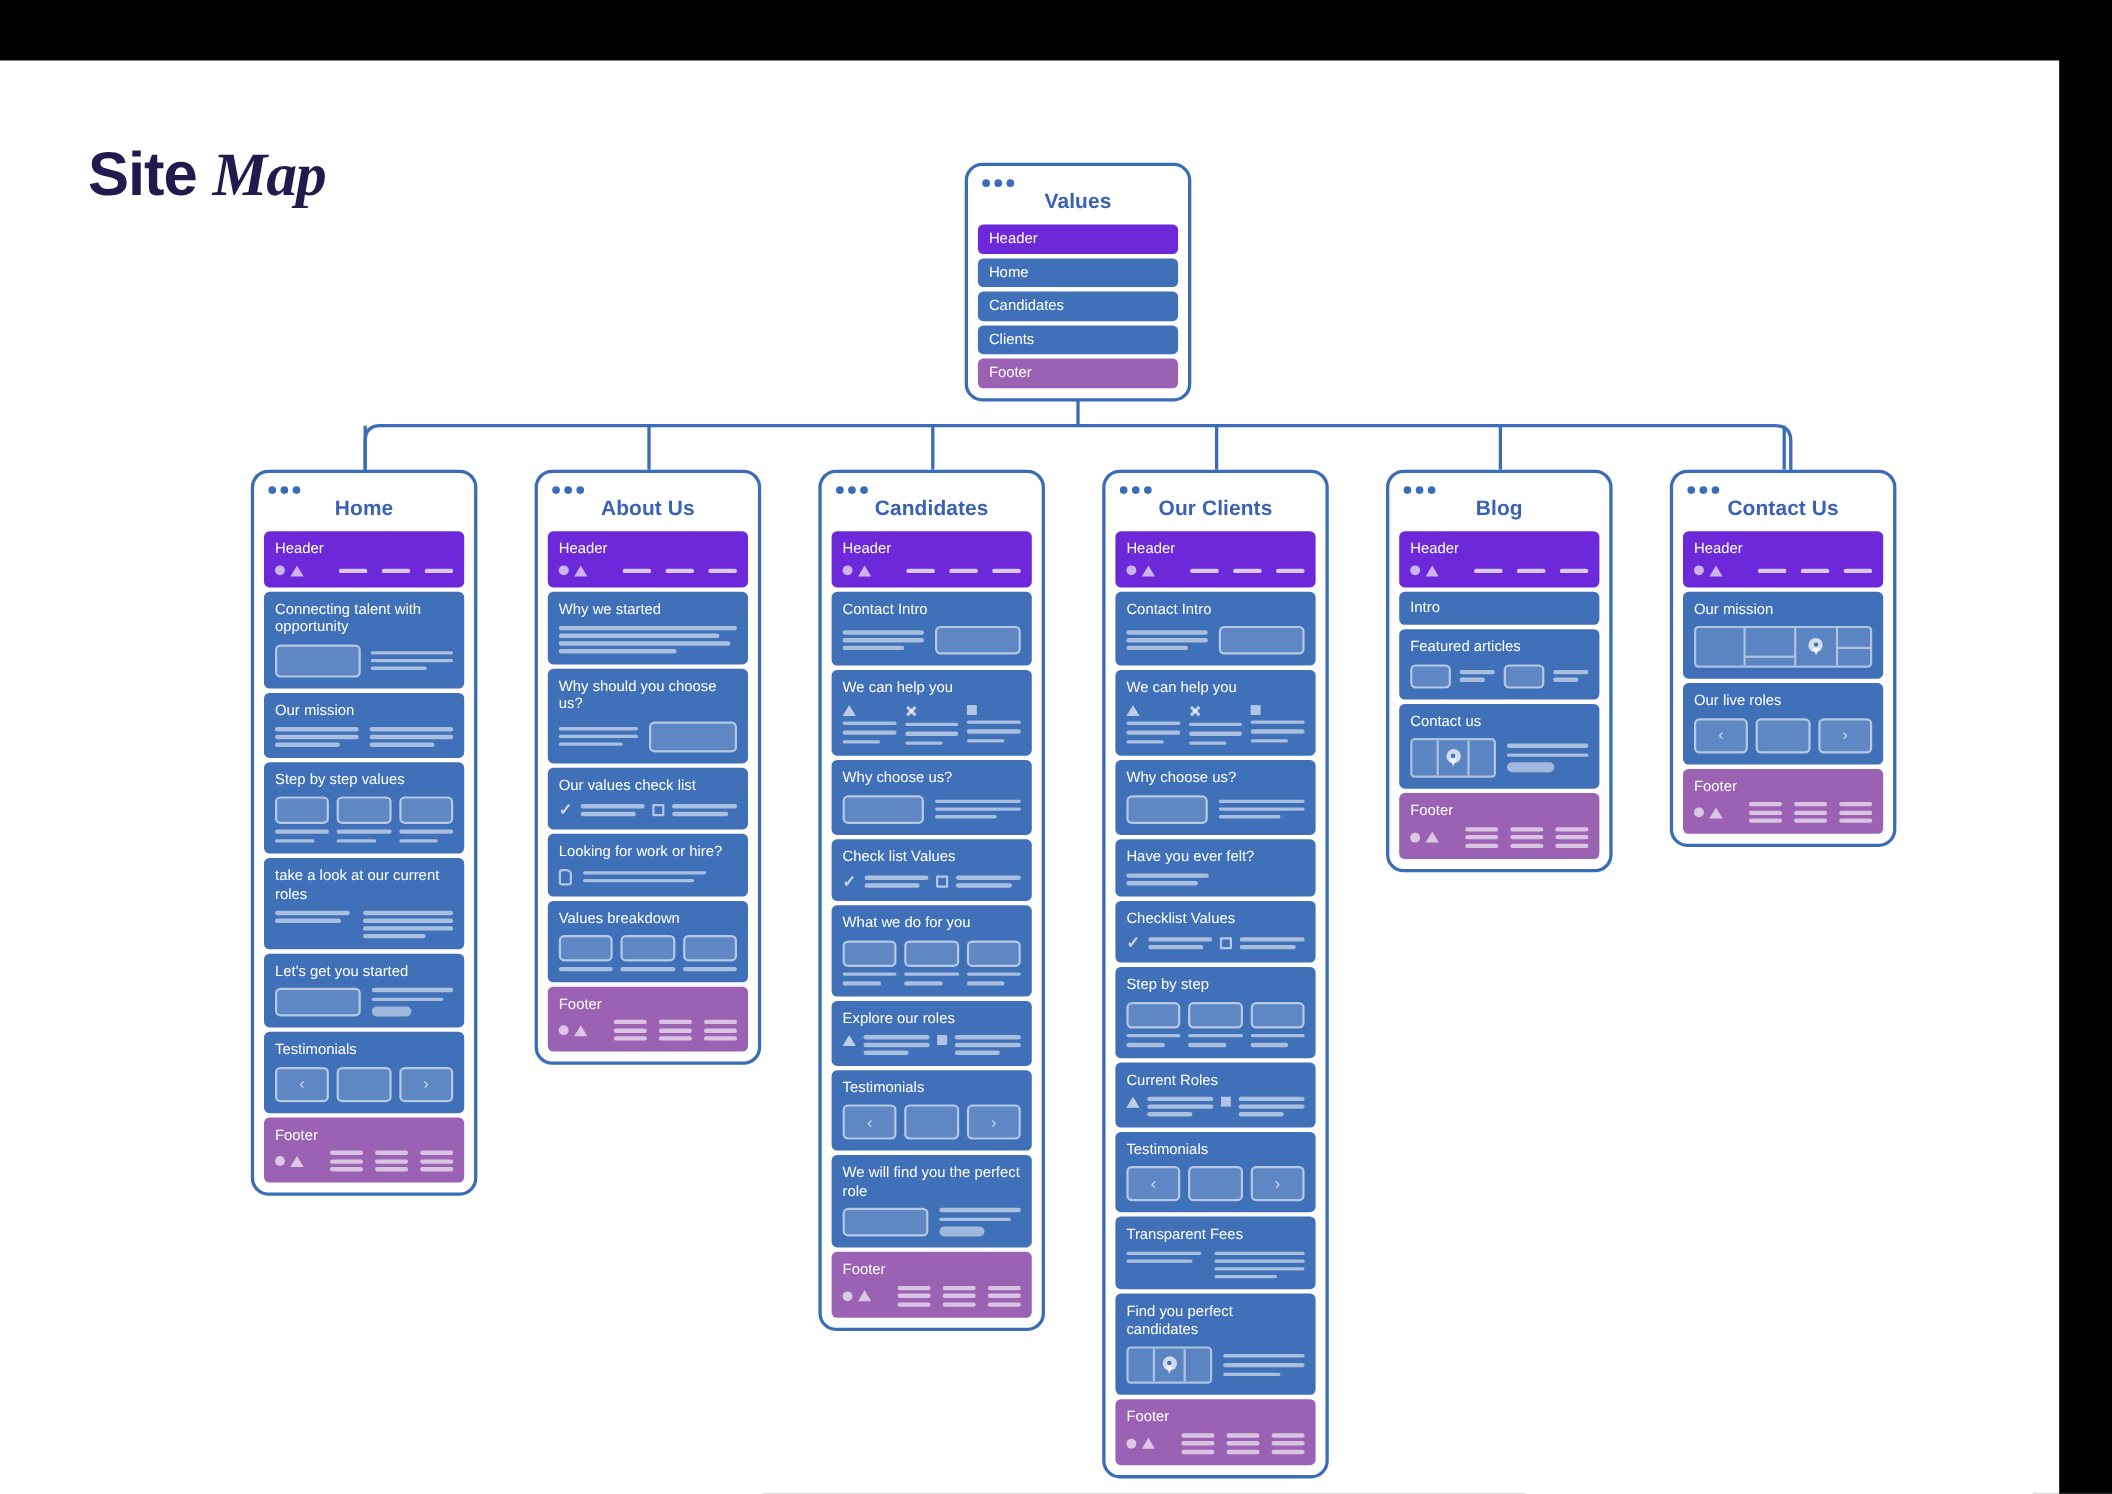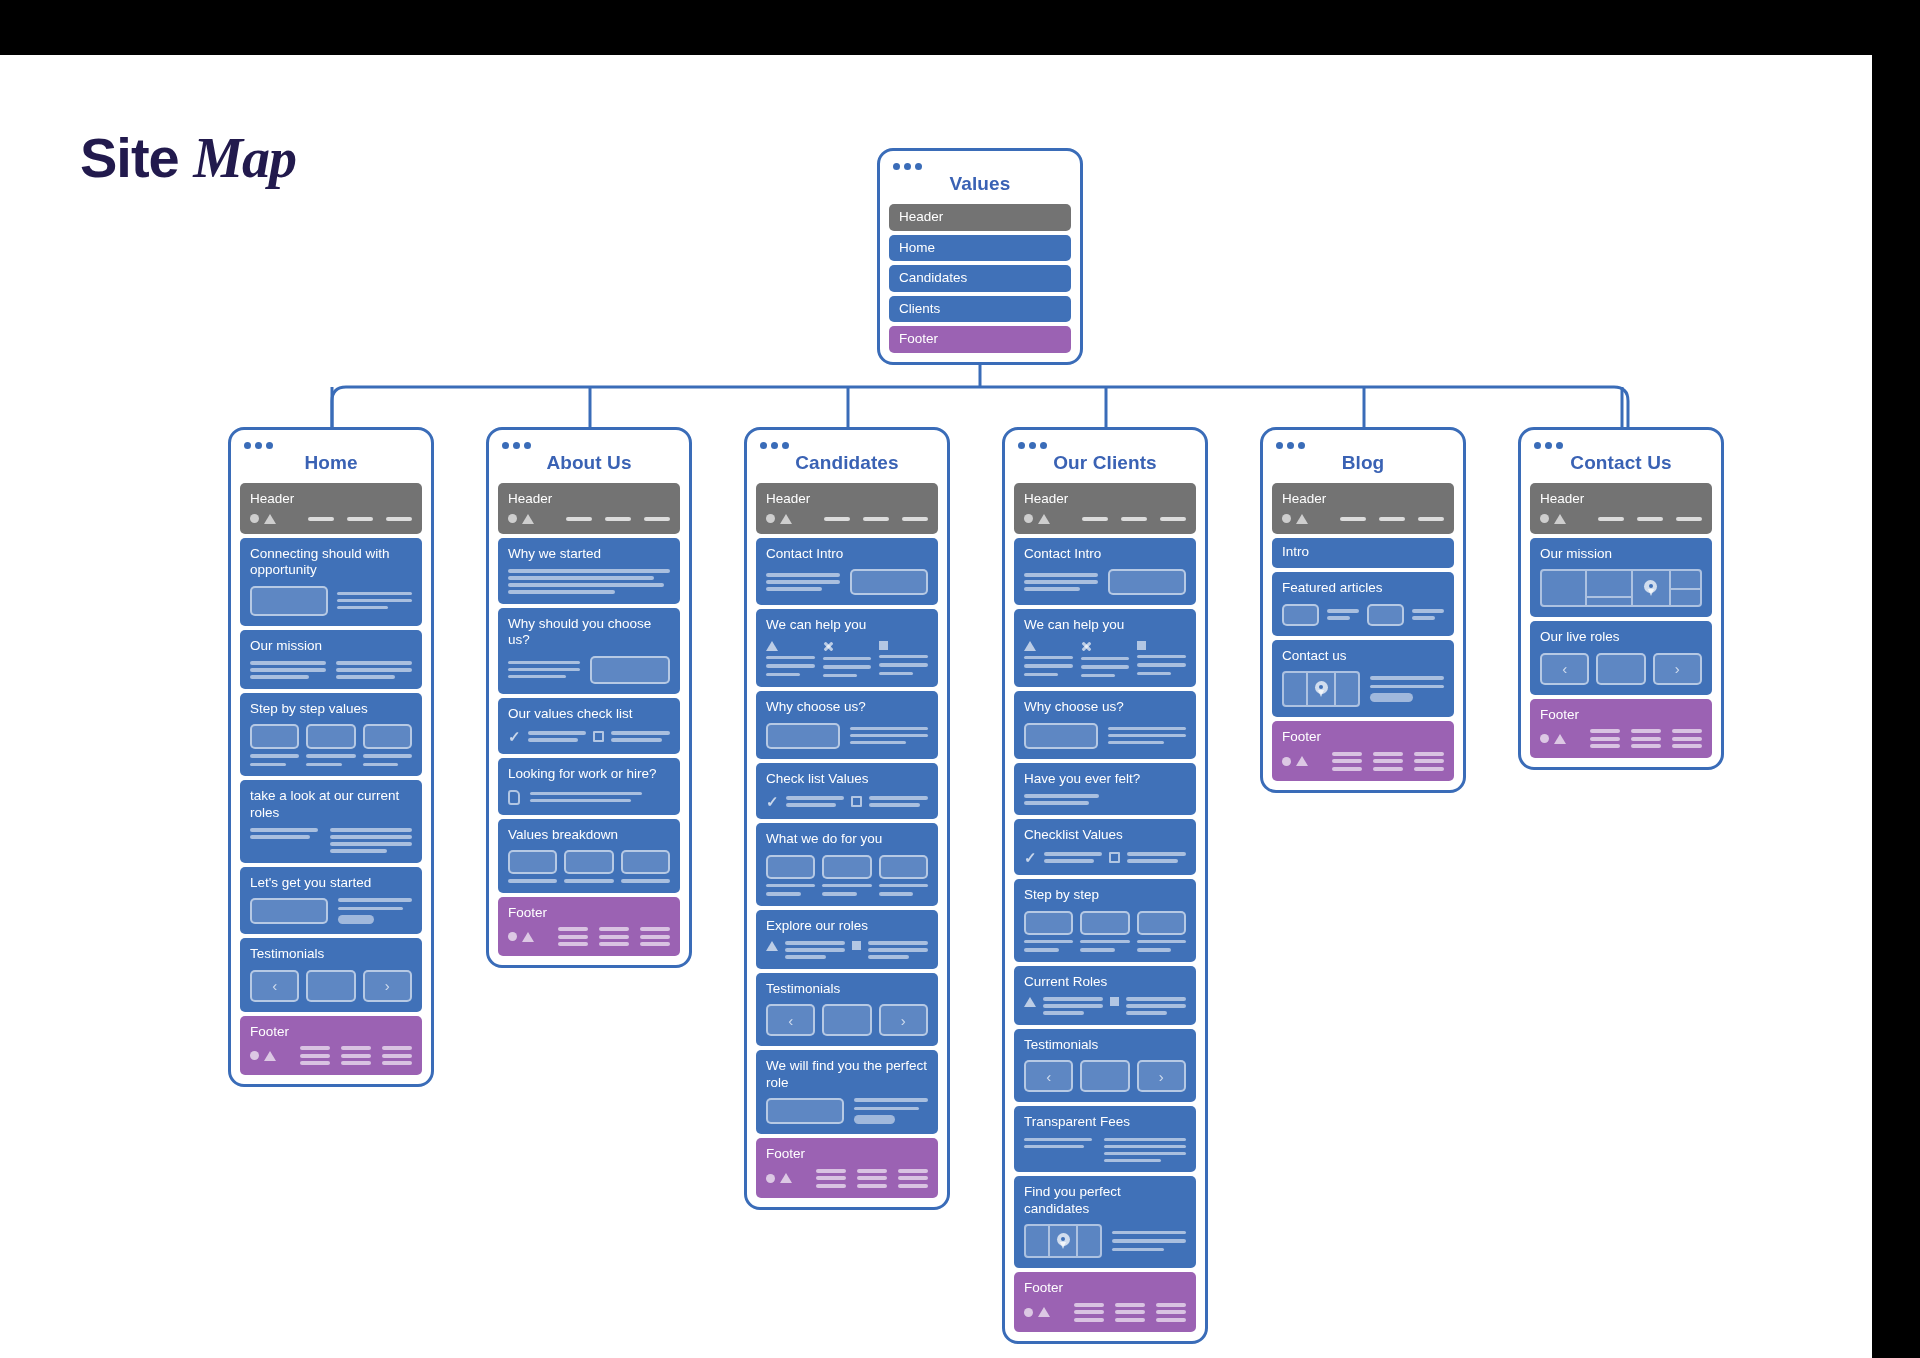--- a/index.html
+++ b/index.html
@@ -45,21 +45,21 @@
   }
   .blocks{display:flex;flex-direction:column;gap:4px;}
 
   
   .blk{
     border-radius:5px;
     padding:8px 10px 10px 10px;
     box-sizing:border-box;
     position:relative;
   }
-  .blk.header{background:#737373;}
+  .blk.header{background:#6d28d9;}
   .blk.body{background:#4071b8;}
   .blk.footer{background:#9b62b3;}
   .blk-label{
     color:#ffffff;font-size:13.5px;line-height:16.5px;
     margin-bottom:7px;
   }
   .blk.footer .blk-label,.blk.header .blk-label{margin-bottom:6px;}
 
   
   .row{display:flex;align-items:center;}
@@ -195,21 +195,21 @@
           </div>
           <div class="hdr-dashes">
             <span class="dash"></span>
               <span class="dash"></span>
               <span class="dash"></span>
           </div>
         </div>
       </div>
 
       <div class="blk body">
-        <div class="blk-label">Connecting should with opportunity</div>
+        <div class="blk-label">Connecting talent with opportunity</div>
         <div class="row" style="gap:9px;">
           <div class="box" style="width:78px;height:30px;"></div>
           <div class="lines" style="flex:1;">
             <div class="ln" style="width:100%"></div>
               <div class="ln" style="width:100%"></div>
               <div class="ln" style="width:68%"></div>
           </div>
         </div>
       </div>
 

